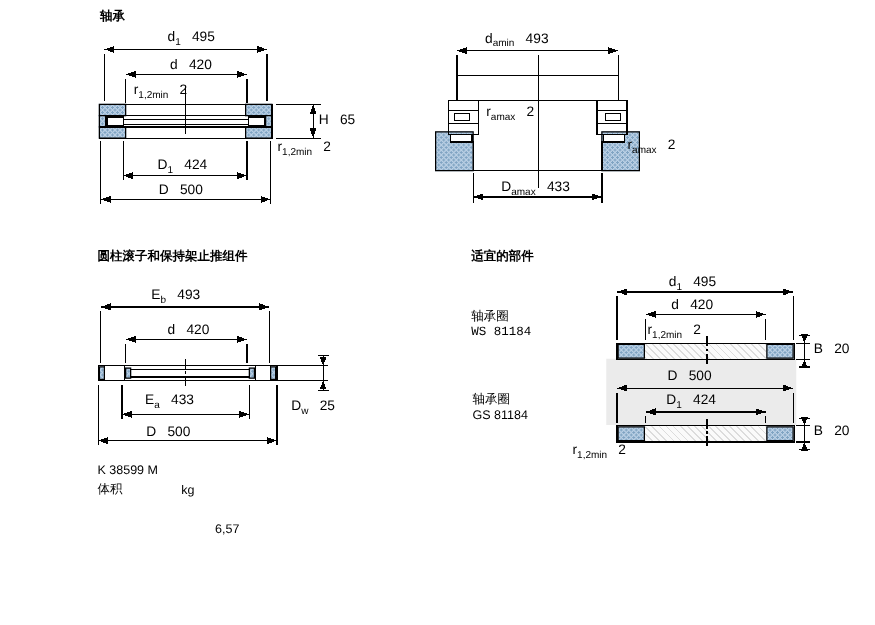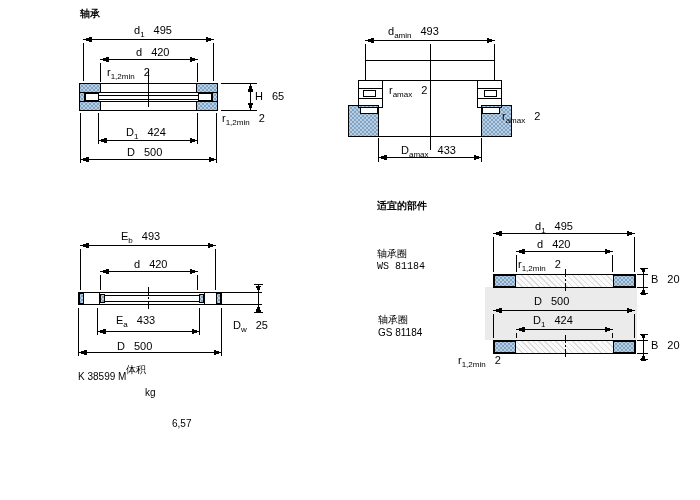--- a/index.html
+++ b/index.html
@@ -193,27 +193,28 @@
   <span class="dim" style="left:255px;top:90px;"><span>H</span><sub></sub><span class="val">65</span></span>
   <span class="dim" style="left:222px;top:112px;"><span>r</span><sub>1,2min</sub><span class="val">2</span></span>
   <span class="dim" style="left:126px;top:126px;"><span>D</span><sub>1</sub><span class="val">424</span></span>
   <span class="dim" style="left:127px;top:146px;"><span>D</span><sub></sub><span class="val">500</span></span>
 
   <span class="dim" style="left:388px;top:25px;"><span>d</span><sub>amin</sub><span class="val">493</span></span>
   <span class="dim" style="left:389px;top:84px;"><span>r</span><sub>amax</sub><span class="val">2</span></span>
   <span class="dim" style="left:502px;top:110px;"><span>r</span><sub>amax</sub><span class="val">2</span></span>
   <span class="dim" style="left:401px;top:144px;"><span>D</span><sub>amax</sub><span class="val">433</span></span>
 
+  <span class="txt bold" style="left:78px;top:200px;">圆柱滚子和保持架止推组件</span>
   <span class="dim" style="left:121px;top:230px;"><span>E</span><sub>b</sub><span class="val">493</span></span>
   <span class="dim" style="left:134px;top:258px;"><span>d</span><sub></sub><span class="val">420</span></span>
   <span class="dim" style="left:116px;top:314px;"><span>E</span><sub>a</sub><span class="val">433</span></span>
   <span class="dim" style="left:117px;top:340px;"><span>D</span><sub></sub><span class="val">500</span></span>
   <span class="dim" style="left:233px;top:319px;"><span>D</span><sub>w</sub><span class="val">25</span></span>
   <span class="txt" style="left:78px;top:371px;">K 38599 M</span>
-  <span class="txt" style="left:78px;top:364px;margin-left:48px;">体积</span>
+  <span class="txt" style="left:78px;top:386px;">体积</span>
   <span class="txt" style="left:118px;top:387px;padding-left:27px;">kg</span>
   <span class="txt" style="left:172px;top:386px;margin-top:32px;">6,57</span>
 
   <span class="txt bold" style="left:377px;top:200px;">适宜的部件</span>
   <span class="txt" style="left:377px;top:248px;">轴承圈</span>
   <span class="txt" style="left:377px;top:261px;font-family:Liberation Mono, monospace;">WS 81184</span>
   <span class="txt" style="left:378px;top:314px;">轴承圈</span>
   <span class="txt" style="left:378px;top:327px;">GS 81184</span>
   <span class="dim" style="left:535px;top:220px;"><span>d</span><sub>1</sub><span class="val">495</span></span>
   <span class="dim" style="left:537px;top:238px;"><span>d</span><sub></sub><span class="val">420</span></span>

